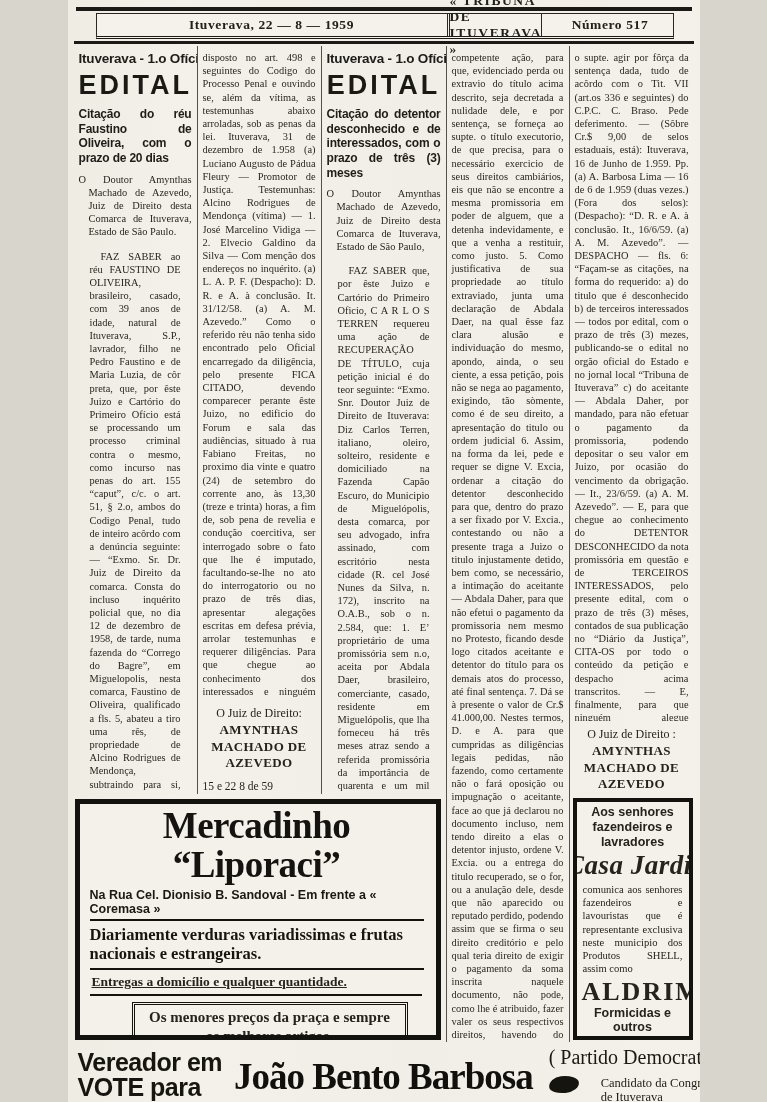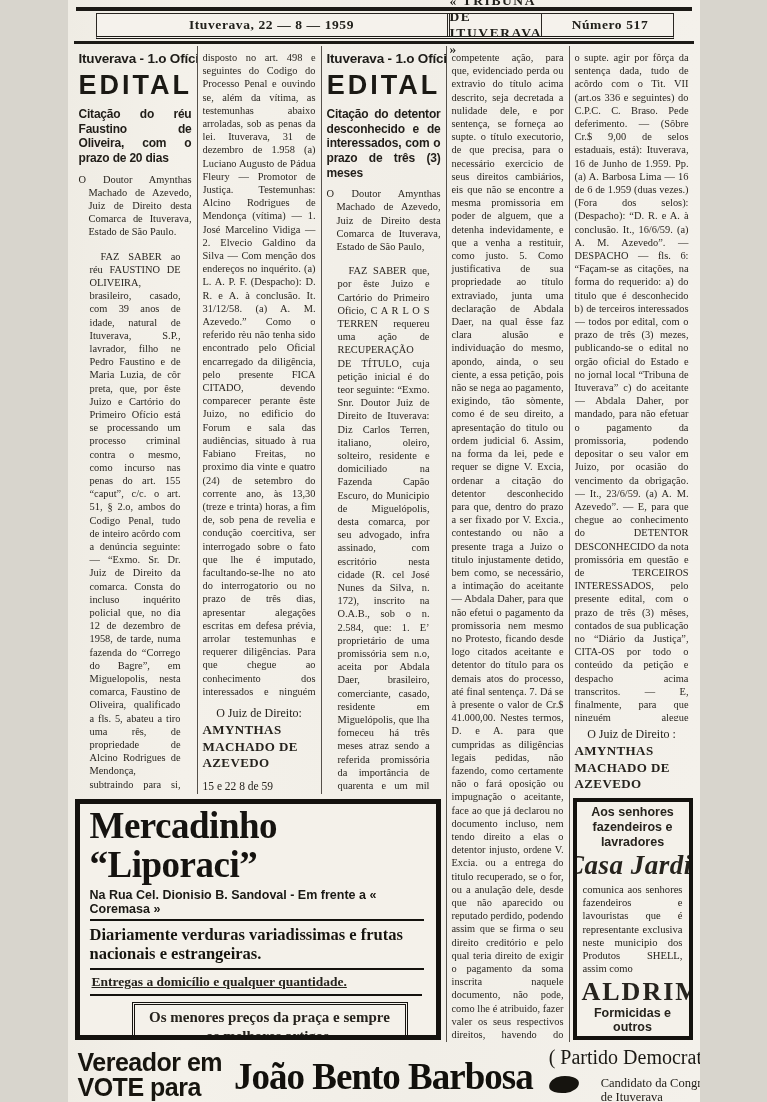--- a/index.html
+++ b/index.html
@@ -41,28 +41,28 @@
     text-align:center;white-space:nowrap;margin:2px 0 4px 0;color:#1e1c18;}
   .edital{font:bold 27px "Liberation Sans", sans-serif;letter-spacing:3px;text-align:center;
     margin:2px 0 6px 0;color:#1b1914;}
   .subhead{font:bold 12px/1.22 "Liberation Sans", sans-serif;text-align:justify;
     margin:0 0 7px 0;color:#201d18;letter-spacing:-.2px;}
   .bodytxt{font:10.4px/1.27 "Liberation Serif", serif;text-align:justify;color:#2a2620;}
   .hang{padding-left:10px;text-indent:-10px;margin:0 0 2px 0;}
   .ind{text-indent:11px;margin:11px;}
   .sigblock{padding:4px 0 2px 0;}
   .sig-role{text-align:center;font:12px "Liberation Serif", serif;margin:2px 0 1px 0;}
-  .sig-name{font:bold 13px/1.25 "Liberation Serif", serif;letter-spacing:.4px;}
+  .sig-name{text-align:center;font:bold 13px/1.25 "Liberation Serif", serif;letter-spacing:.4px;}
   .run-dates{text-align:left;font:11.5px "Liberation Serif", serif;margin-top:9px;padding-right:3px;}
   
   .ad-merc{
     grid-column:1/4;grid-row:2;margin:5px 5px 2px 1px;
     border:5px solid #14120e;padding:3px 12px 4px 10px;overflow:hidden;background:#f4f1ea;
   }
-  .merc-title{font:bold 37px/1.05 "Liberation Serif", serif;
+  .merc-title{font:bold 37px/1.05 "Liberation Serif", serif;text-align:center;
     letter-spacing:-.5px;color:#151310;margin:0 0 2px 0;}
   .merc-addr{font:bold 12.5px "Liberation Sans", sans-serif;color:#1b1914;
     border-bottom:2px solid #14120e;padding:1px 0 3px 0;}
   .merc-line1{font:bold 16.5px/1.2 "Liberation Serif", serif;color:#17150f;
     padding:4px 0 4px 0;border-bottom:2px solid #14120e;max-width:420px;}
   .merc-line2{font:bold 13.5px "Liberation Serif", serif;padding:4px 0 4px 2px;max-width:330px;
     border-bottom:2px solid #14120e;text-decoration:underline;}
   .merc-promo{border:3px double #14120e;max-width:250px;margin:6px 0 4px 42px;
     padding:3px 10px;font:bold 15px/1.25 "Liberation Serif", serif;text-align:center;}
   .merc-phone{display:flex;align-items:center;gap:14px;margin-top:2px;}

